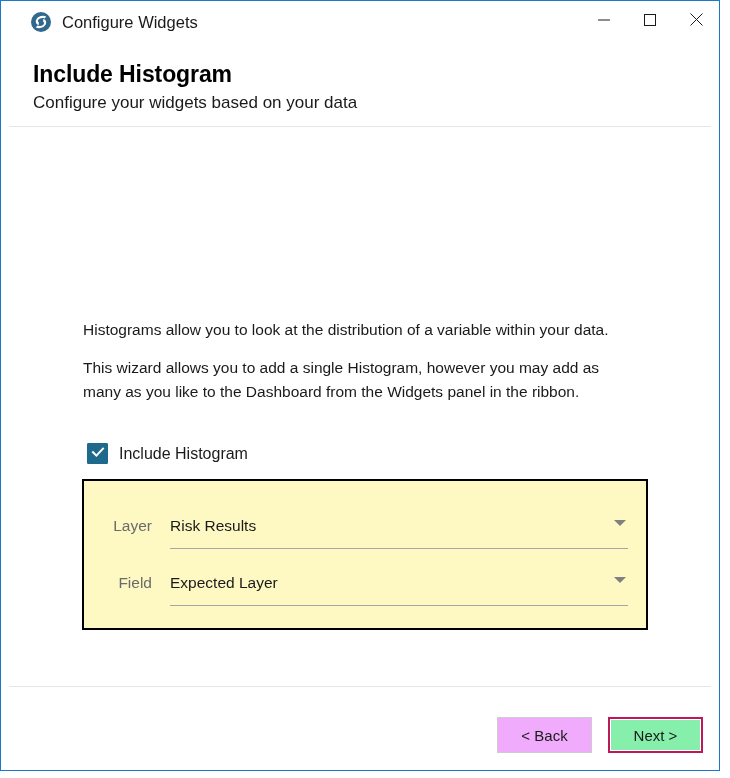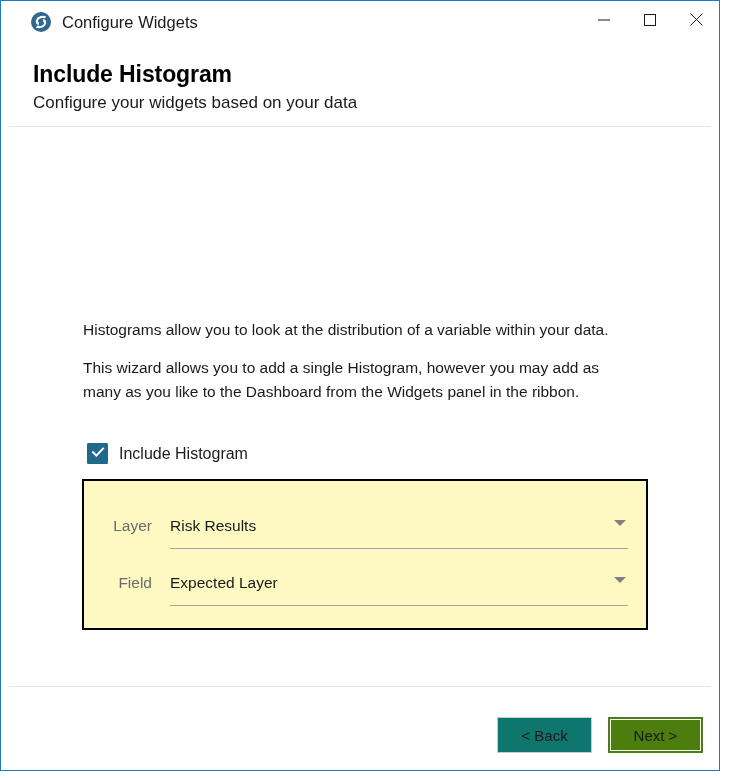--- a/index.html
+++ b/index.html
@@ -223,35 +223,35 @@
     position: absolute;
     right: 16px;
     top: 31px;
     display: flex;
     gap: 16px;
   }
   .btn {
     width: 95px;
     height: 36px;
     box-sizing: border-box;
-    background: #0f766e;
+    background: #f0abfc;
     border: 1px solid #cccccc;
     font-family: "Liberation Sans", sans-serif;
     font-size: 15px;
     color: #1a1a1a;
     display: flex;
     align-items: center;
     justify-content: center;
     cursor: default;
     padding: 0;
   }
   .btn.focused {
-    border: 2px solid #4d7c0f;
+    border: 2px solid #be185d;
     box-shadow: inset 0 0 0 1px #ffffff;
-    background: #4d7c0f;
+    background: #86efac;
   }
 </style>
 </head>
 <body>
 
 <div class="window">
 
   <div class="titlebar">
     <div class="title-left">
       <span class="app-logo">

